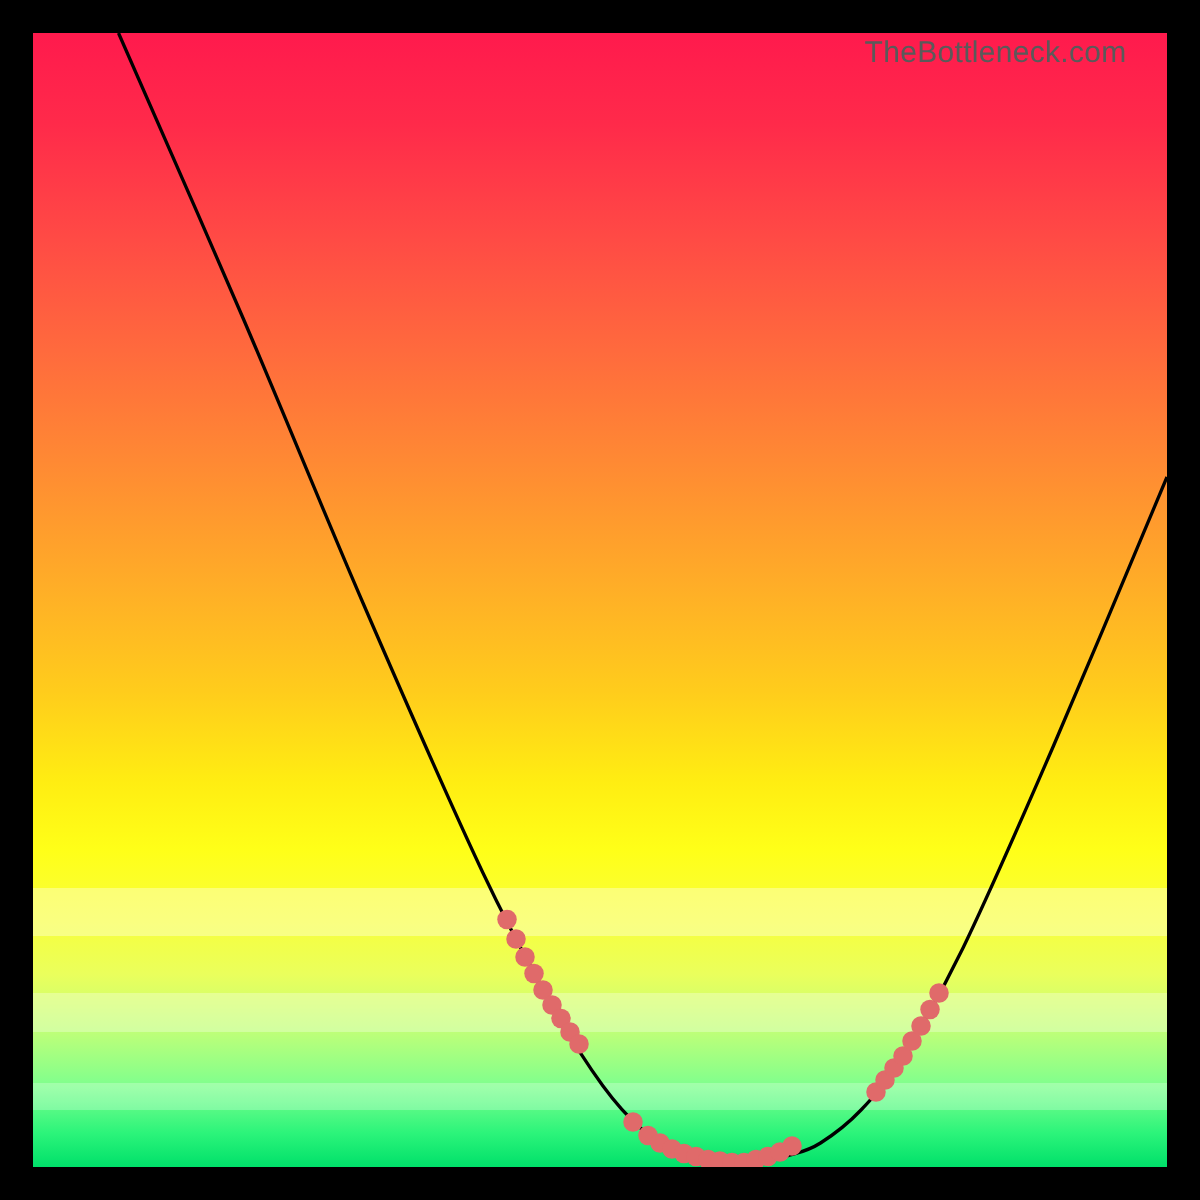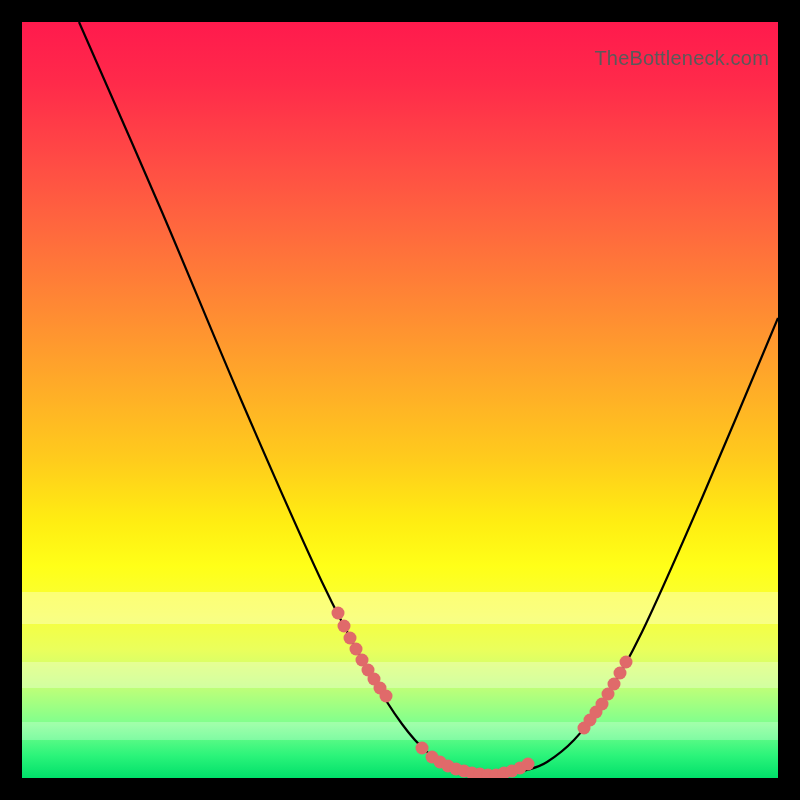--- a/index.html
+++ b/index.html
@@ -37,26 +37,25 @@
   }
   .pale-band {
     position: absolute;
     left: 0;
     width: 100%;
     background: rgba(255,255,255,0.35);
   }
   .attrib {
     position: absolute;
     top: 2px;
-    right: 9px;
+    right: 27px;
     color: #5a5a5a;
     font-size: 20px;
     font-weight: 500;
     letter-spacing: 0.2px;
-    margin-top: 23px;
   }
   svg {
     position: absolute;
     left: 0;
     top: 0;
   }
 </style>
 </head>
 <body>
 

